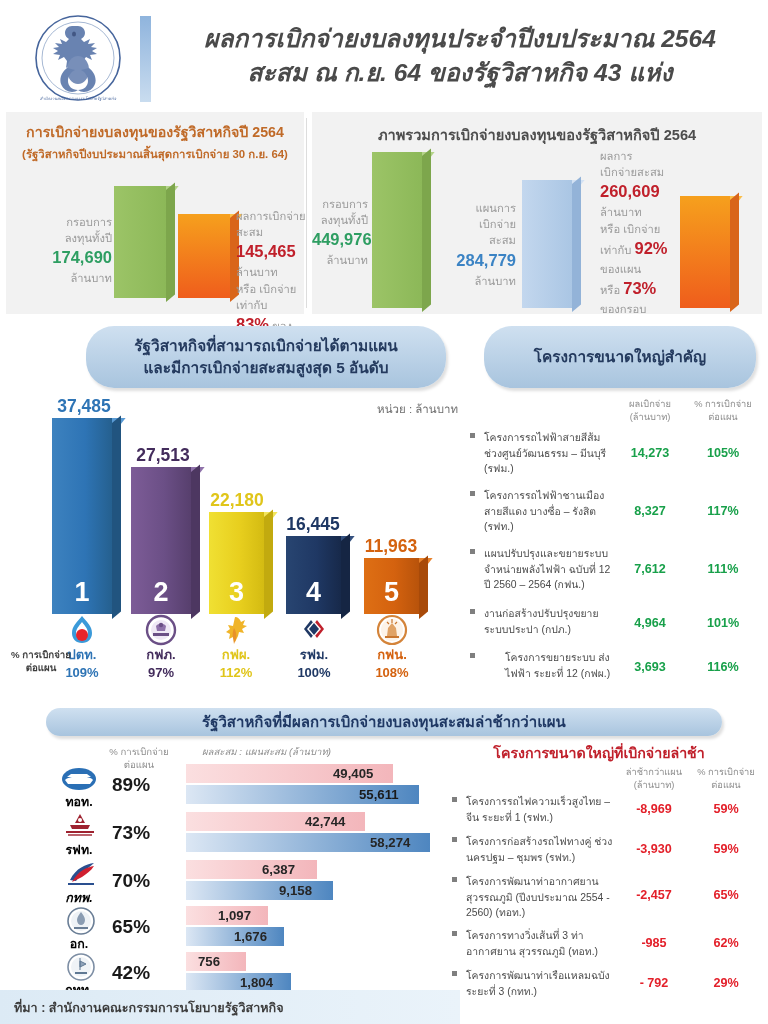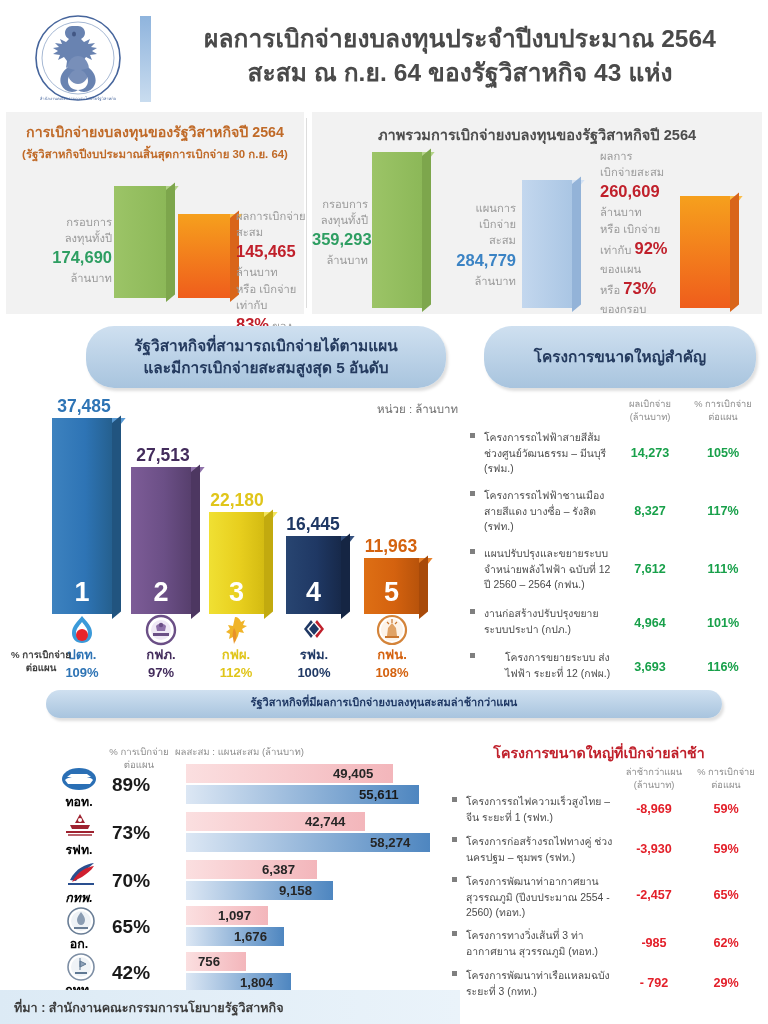--- a/index.html
+++ b/index.html
@@ -5,21 +5,21 @@
   * { box-sizing: border-box; margin: 0; padding: 0; }
   html, body {
     width: 768px; height: 1024px;
     background: #ffffff;
     font-family: "Liberation Sans", "DejaVu Sans", sans-serif;
     overflow: hidden;
   }
   #page { position: relative; width: 768px; height: 1024px; }
 
   
-  .header { position: absolute; left: 0; top: 0; width: 728px; height: 106px; }
+  .header { position: absolute; left: 0; top: 0; width: 728px; height: 106px; font-style: italic; }
   .emblem { position: absolute; left: 26px; top: 12px; width: 104px; height: 92px; }
   .accent-bar { position: absolute; left: 140px; top: 16px; width: 11px; height: 86px;
     background: linear-gradient(180deg,#8fb4dd,#c9dcef); }
   .title-wrap { position: absolute; left: 160px; top: 22px; width: 600px; text-align: center; }
   .title-line { color: #4a4a4a; font-size: 24.5px; font-weight: bold; line-height: 1.38;
     letter-spacing: .1px; }
 
   
   .panels { position: absolute; left: 0; top: 112px; width: 768px; height: 202px; }
   .panel { position: absolute; top: 0; height: 202px; background: #f2f2f2; }
@@ -162,21 +162,21 @@
       <div class="panel-title pt-b">ภาพรวมการเบิกจ่ายงบลงทุนของรัฐวิสาหกิจปี 2564</div>
 
       <div class="bar3d" style="left:60px; top:40px; width:50px; height:156px;">
         <div class="top" style="background:#b4d389; left:4px;"></div>
         <div class="front" style="background:linear-gradient(90deg,#9cc467,#8cb858);"></div>
         <div class="side" style="background:#7da64c; left:50px; top:4px;"></div>
       </div>
       <div class="lbl" style="left:0px; top:84px; width:56px; text-align:right;">
         <span>กรอบการ</span><br>
         <span>ลงทุนทั้งปี</span><br>
-        <b class="num-green">359,293</b><br>
+        <b class="num-green">449,976</b><br>
         <span>ล้านบาท</span>
       </div>
 
       <div class="bar3d" style="left:210px; top:68px; width:50px; height:128px;">
         <div class="top" style="background:#d3e2f4; left:4px;"></div>
         <div class="front" style="background:linear-gradient(90deg,#c3d7ee,#aac6e4);"></div>
         <div class="side" style="background:#93b3d8; left:50px; top:4px;"></div>
       </div>
       <div class="lbl" style="left:140px; top:88px; width:64px; text-align:right;">
         <span>แผนการ</span><br>
@@ -351,30 +351,30 @@
     </div>
 
     <div class="prow" style="top:252px;">
       <div class="bullet"></div>
       <div class="ptext" style="width:130px;margin-left:21px;">โครงการขยายระบบ ส่งไฟฟ้า ระยะที่ 12 (กฟผ.)</div>
       <div class="pval green-val" style="left:148px; top:10px; width:64px;">3,693</div>
       <div class="pval green-val" style="left:216px; top:10px; width:74px;">116%</div>
     </div>
   </div>
 
-  <div class="pill" style="left:46px; top:690px; width:676px; height:28px; font-size:11px; color:#1f3864;font-family:Liberation Mono, monospace;">
+  <div class="pill" style="left:46px; top:708px; width:676px; height:28px; font-size:15px; color:#1f3864;">
     <span>รัฐวิสาหกิจที่มีผลการเบิกจ่ายงบลงทุนสะสมล่าช้ากว่าแผน</span>
   </div>
 
   <div class="hchart">
     <div class="hc-hdr" style="left:100px; top:4px; width:78px;">
       <span>% การเบิกจ่าย</span><br>
       <span>ต่อแผน</span>
     </div>
-    <div class="hc-hdr" style="left:175px; top:4px; width:200px; text-align:left;">ผลสะสม : แผนสะสม (ล้านบาท)</div>
+    <div class="hc-hdr" style="left:202px; top:4px; width:200px; text-align:left;font-style:italic;">ผลสะสม : แผนสะสม (ล้านบาท)</div>
 
     <div class="soe-logo" style="left:60px; top:24px;">
       <svg width="38" height="26" viewBox="0 0 38 26">
         <ellipse cx="19" cy="13" rx="17" ry="11" fill="#2a6fb5"></ellipse>
         <path d="M5 14c5-5 24-5 28 0l-3 4H8z" fill="#ffffff"></path>
         <path d="M7 11h24l-4-3H11z" fill="#ffffff"></path>
       </svg>
     </div>
     <div class="hagency" style="left:42px; top:50px;">ทอท.</div>
     <div class="hpct" style="left:112px; top:32px;">89%</div>

